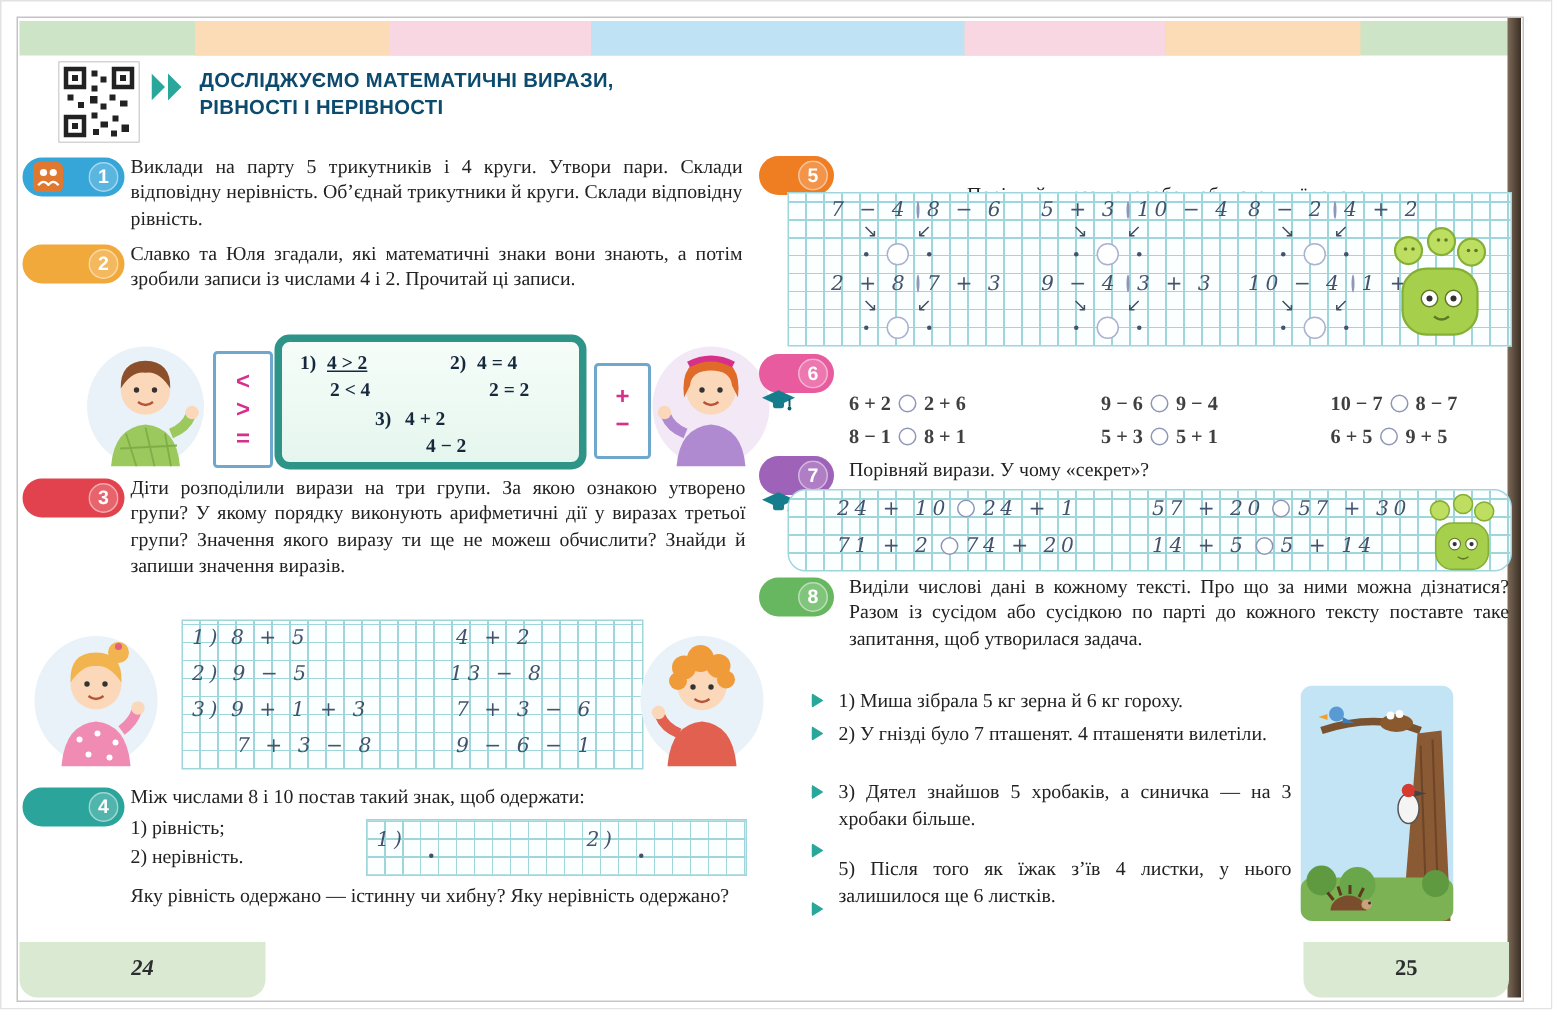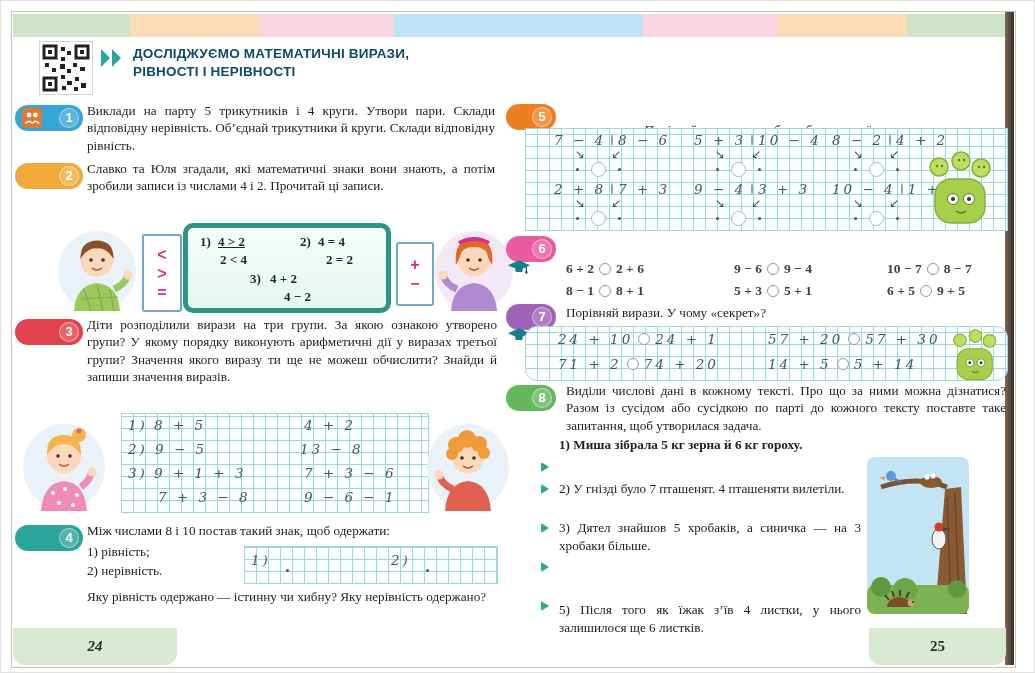--- a/index.html
+++ b/index.html
@@ -466,28 +466,28 @@
       <circle cx="46" cy="48" r="2" fill="#333"></circle>
     <path d="M33 60 Q38 64 43 60" stroke="#5d7a22" stroke-width="1.5" fill="none"></path>
   </svg>
 
   <div class="badge" style="left:505px;top:384px;width:50px;background:#66b75f;">
     <span class="bnum">8</span>
   </div>
   <div class="abs txt" style="left:565px;top:381px;width:440px;">Виділи числові дані в кожному тексті. Про що за ними можна дізнатися? Разом із сусідом або сусідкою по парті до кожного тексту поставте таке запитання, щоб утворилася задача.</div>
 
   <div class="li-arrow" style="left:540px;top:461px;"></div>
-  <div class="li-text" style="left:558px;top:435px;font-weight:bold;">1) Миша зібрала 5 кг зерна й 6 кг гороху.</div>
+  <div class="li-text" style="left:558px;top:457px;">1) Миша зібрала 5 кг зерна й 6 кг гороху.</div>
   <div class="li-arrow" style="left:540px;top:483px;"></div>
   <div class="li-text" style="left:558px;top:479px;">2) У гнізді було 7 пташенят. 4 пташеняти вилетіли.</div>
   <div class="li-arrow" style="left:540px;top:522px;"></div>
   <div class="li-text" style="left:558px;top:518px;">3) Дятел знайшов 5 хробаків, а синичка — на 3 хробаки більше.</div>
   <div class="li-arrow" style="left:540px;top:561px;"></div>
   <div class="li-arrow" style="left:540px;top:600px;"></div>
-  <div class="li-text" style="left:558px;top:600px;">5) Після того як їжак з’їв 4 листки, у нього залишилося ще 6 листків.</div>
+  <div class="li-text" style="left:558px;top:569px;">5) Після того як їжак з’їв 4 листки, у нього залишилося ще 6 листків.</div>
 
   <svg class="abs" style="left:866px;top:456px;" width="102" height="157" viewBox="0 0 102 157">
     <rect width="102" height="157" rx="8" fill="#c2e4f4"></rect>
     <path d="M78 32 L94 30 L100 157 L68 157 Z" fill="#8a5a34"></path>
     <path d="M80 40 L84 150 M88 36 L92 150" stroke="#6f4527" stroke-width="1.4"></path>
     <path d="M80 30 Q50 18 14 30" stroke="#7a5230" stroke-width="5" fill="none"></path>
     <ellipse cx="64" cy="25" rx="11" ry="6" fill="#8a5a2e"></ellipse>
     <circle cx="60" cy="20" r="2.6" fill="#fff"></circle>
       <circle cx="66" cy="19" r="2.6" fill="#fff"></circle>
     <circle cx="24" cy="19" r="5" fill="#5a9ad4"></circle>

